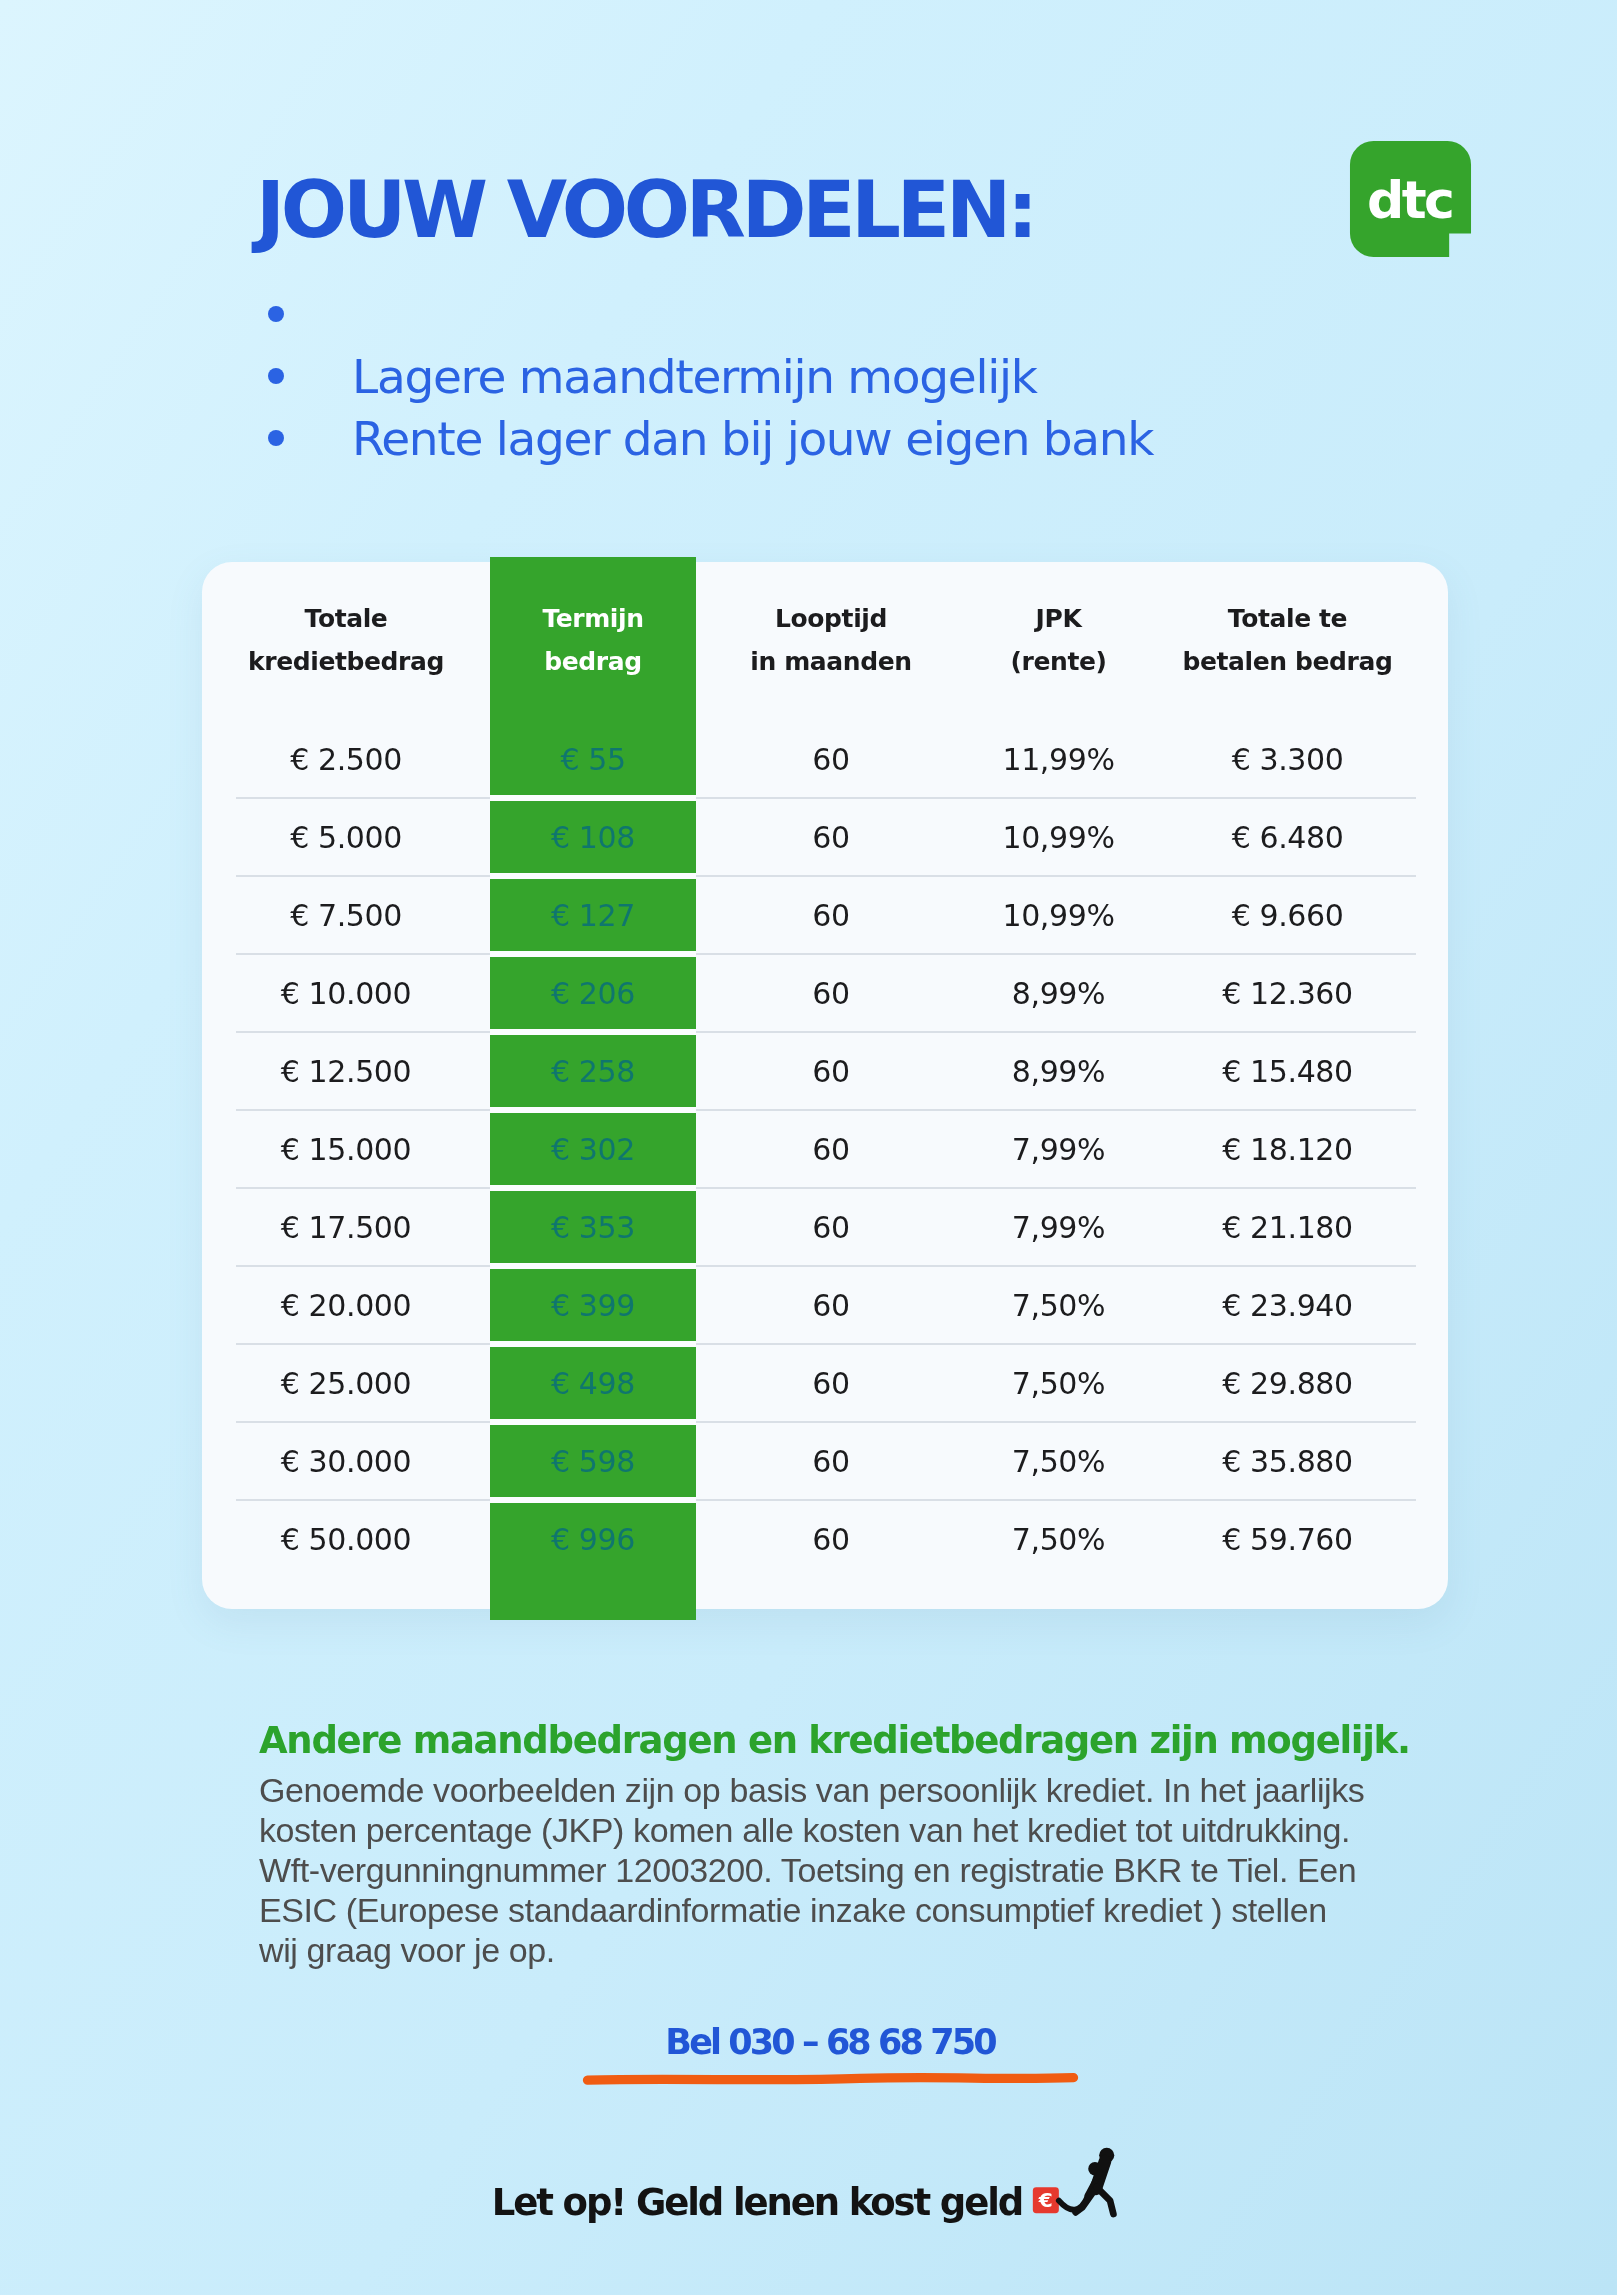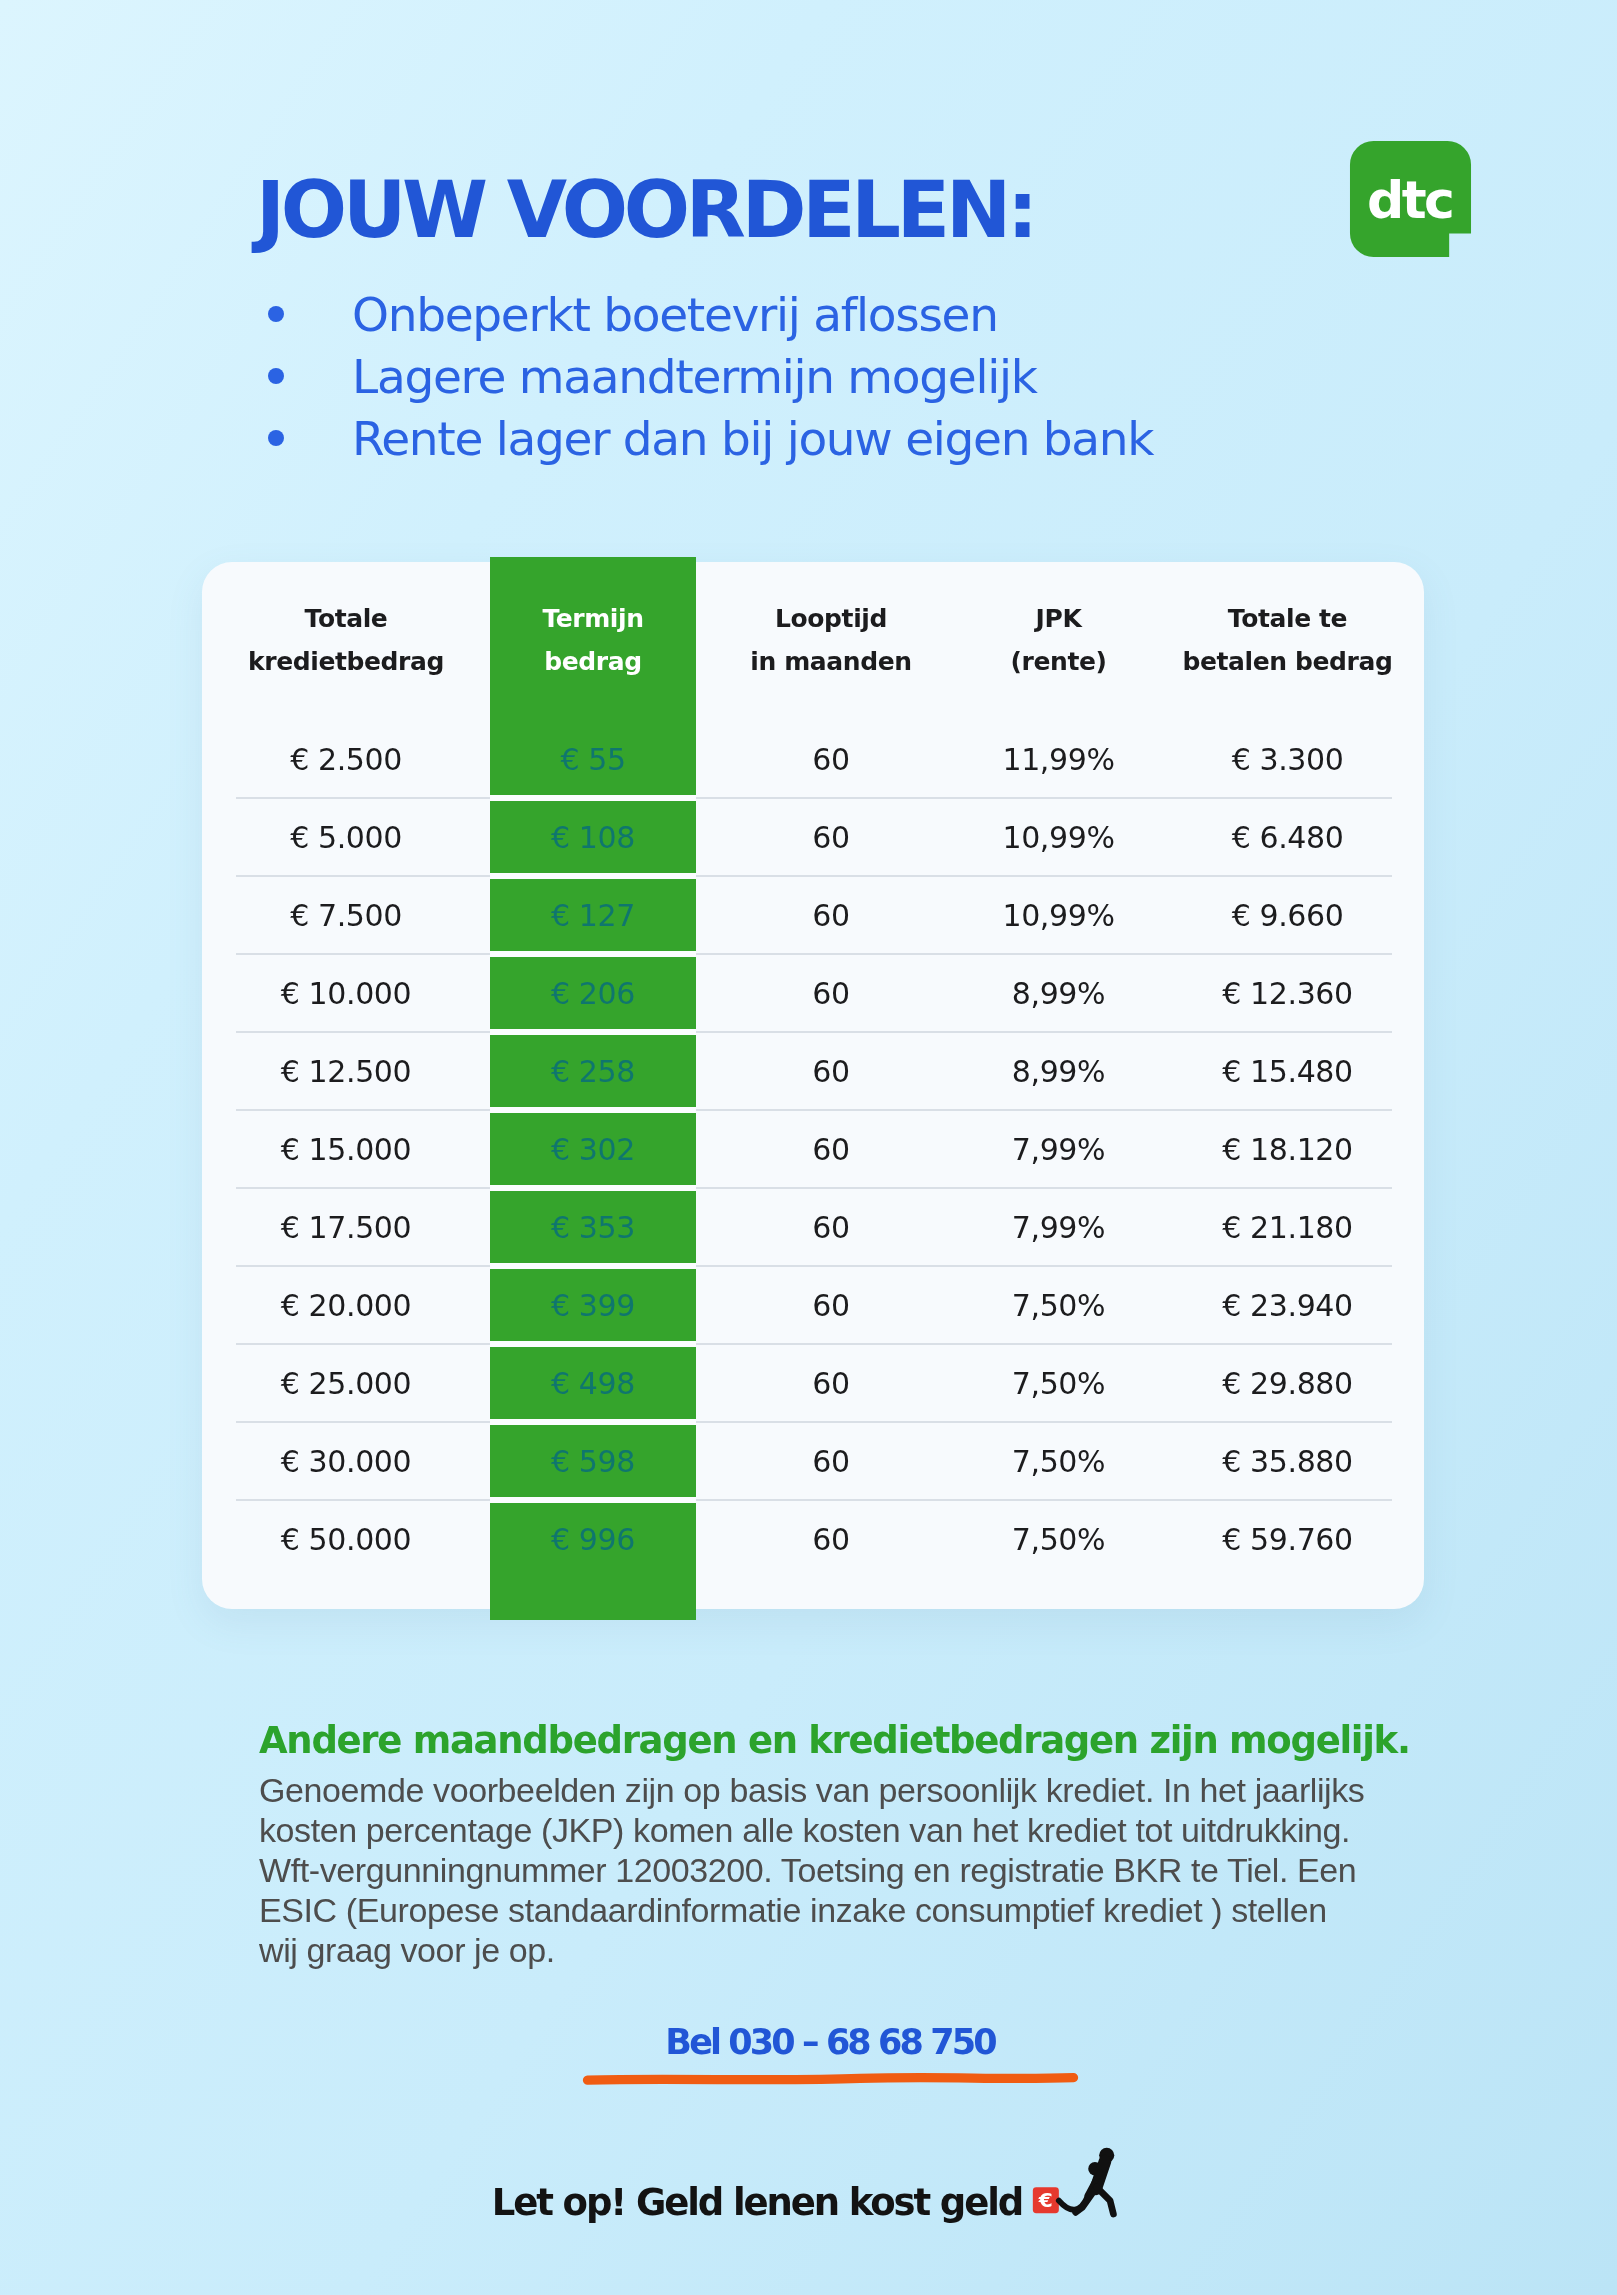--- a/index.html
+++ b/index.html
@@ -33,20 +33,21 @@
   }
   .dot{
     position:absolute; left:1.7px; top:50%; transform:translateY(-50%);
     width:16px; height:16px; border-radius:50%; background:var(--bullet-blue);
   }
   
   .card{
     position:absolute; left:202px; top:562px; width:1222px; height:1047px;
     background:var(--card-bg); border-radius:30px;
     box-shadow:0 13.5px 37px rgba(90,130,160,0.10);
+    padding-left:24px;
   }
   .green-col{
     position:absolute; left:288px; top:-5px; width:206px; height:1063px;
     background:var(--green);
   }
   .thead{
     position:absolute; top:0; left:0; width:100%; height:158px; z-index:1;
     display:grid; grid-template-columns:288px 206px 270px 185px 273px; align-items:center;
   }
   .hcell{
@@ -102,21 +103,20 @@
       <path d="M28,0 H116 A28,28 0 0 1 144,28 V110 H118 V138 H28 A28,28 0 0 1 0,110 V28 A28,28 0 0 1 28,0 Z" fill="#35a42c"></path>
       <text x="71" y="92" text-anchor="middle" font-size="62" font-weight="bold" letter-spacing="-3" fill="#ffffff">dtc</text>
     </svg>
   </div>
 
   <h1 class="title">JOUW VOORDELEN:</h1>
 
   <ul class="bullets">
     <li>
       <span class="dot"></span>
-      <span>Onbeperkt boetevrij aflossen</span>
     </li>
     <li>
       <span class="dot"></span>
       <span>Lagere maandtermijn mogelijk</span>
     </li>
     <li>
       <span class="dot"></span>
       <span>Rente lager dan bij jouw eigen bank</span>
     </li>
   </ul>

